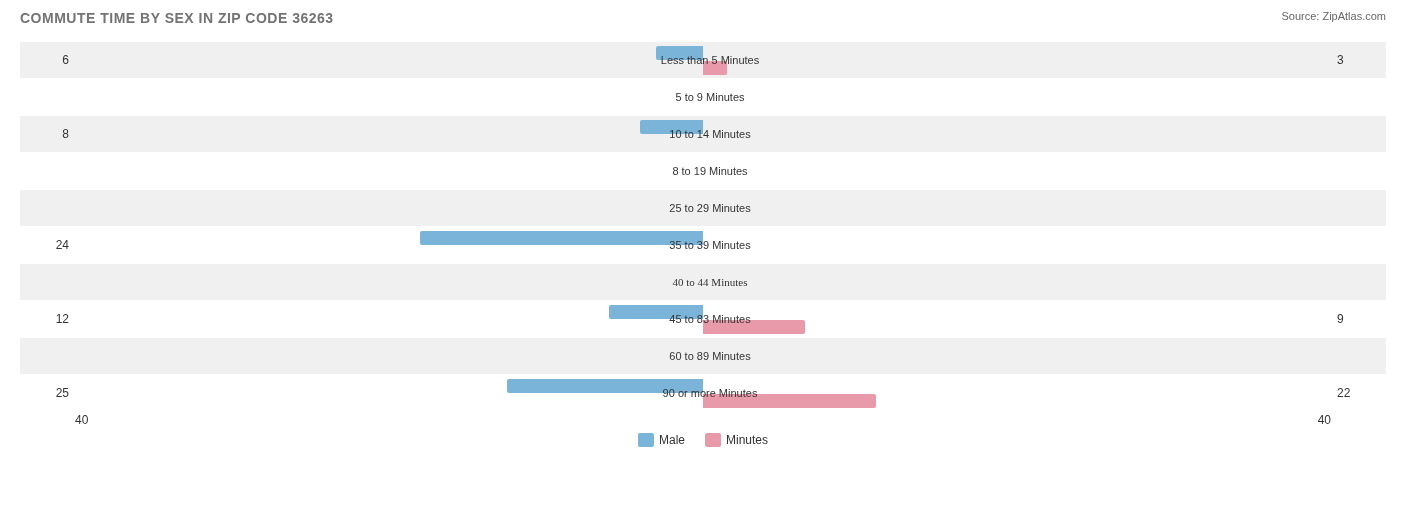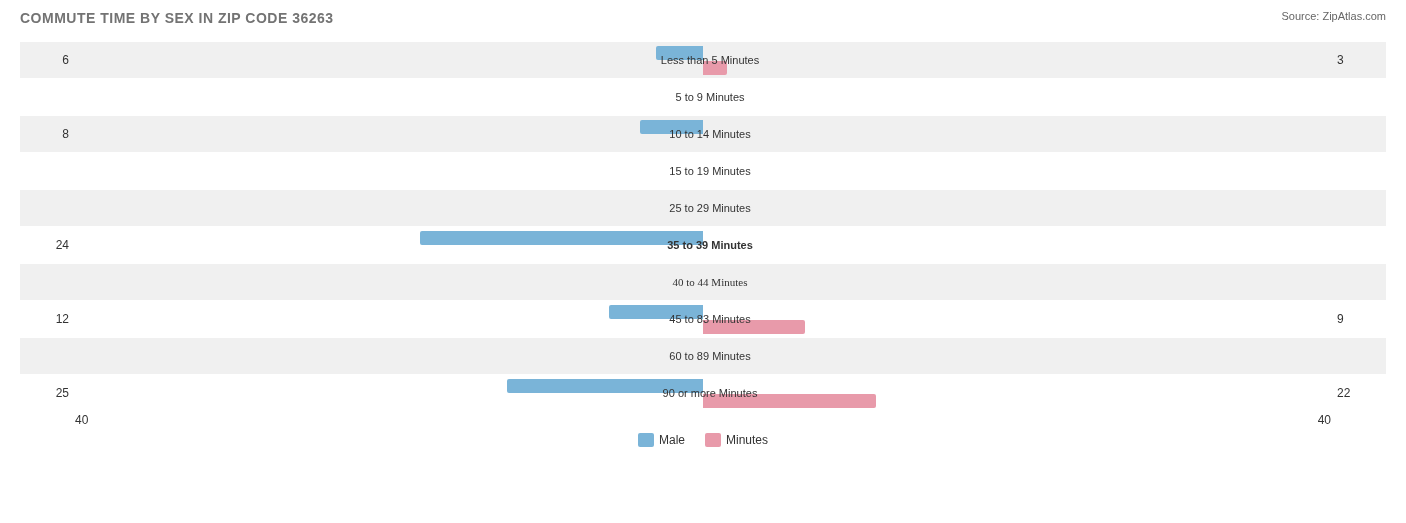--- a/index.html
+++ b/index.html
@@ -208,21 +208,21 @@
       <div class="row">
         <div class="left-val"></div>
         <div class="bar-area">
           <div class="bars-wrapper" style="position: relative;">
             <div class="male-bar-row" style="padding-right: 50%;">
               <div class="male-bar" style="width: 0%;"></div>
             </div>
             <div class="female-bar-row" style="padding-left: 50%;">
               <div class="female-bar" style="width: 0%;"></div>
             </div>
-            <div class="label-center">15 to 19 Minutes</div>
+            <div class="label-center">8 to 19 Minutes</div>
           </div>
         </div>
         <div class="right-val"></div>
       </div>
       <div class="row">
         <div class="left-val"></div>
         <div class="bar-area">
           <div class="bars-wrapper" style="position: relative;">
             <div class="male-bar-row" style="padding-right: 50%;">
               <div class="male-bar" style="width: 0%;"></div>
@@ -231,21 +231,21 @@
               <div class="female-bar" style="width: 0%;"></div>
             </div>
             <div class="label-center">25 to 29 Minutes</div>
           </div>
         </div>
         <div class="right-val"></div>
       </div>
       <div class="row">
         <div class="left-val">24</div>
         <div class="bar-area">
-          <div class="bars-wrapper" style="position: relative; font-weight: bold;">
+          <div class="bars-wrapper" style="position: relative;">
             <div class="male-bar-row" style="padding-right: 50%;">
               <div class="male-bar" style="width: 45%;"></div>
             </div>
             <div class="female-bar-row" style="padding-left: 50%;">
               <div class="female-bar" style="width: 0%;"></div>
             </div>
             <div class="label-center">35 to 39 Minutes</div>
           </div>
         </div>
         <div class="right-val"></div>

